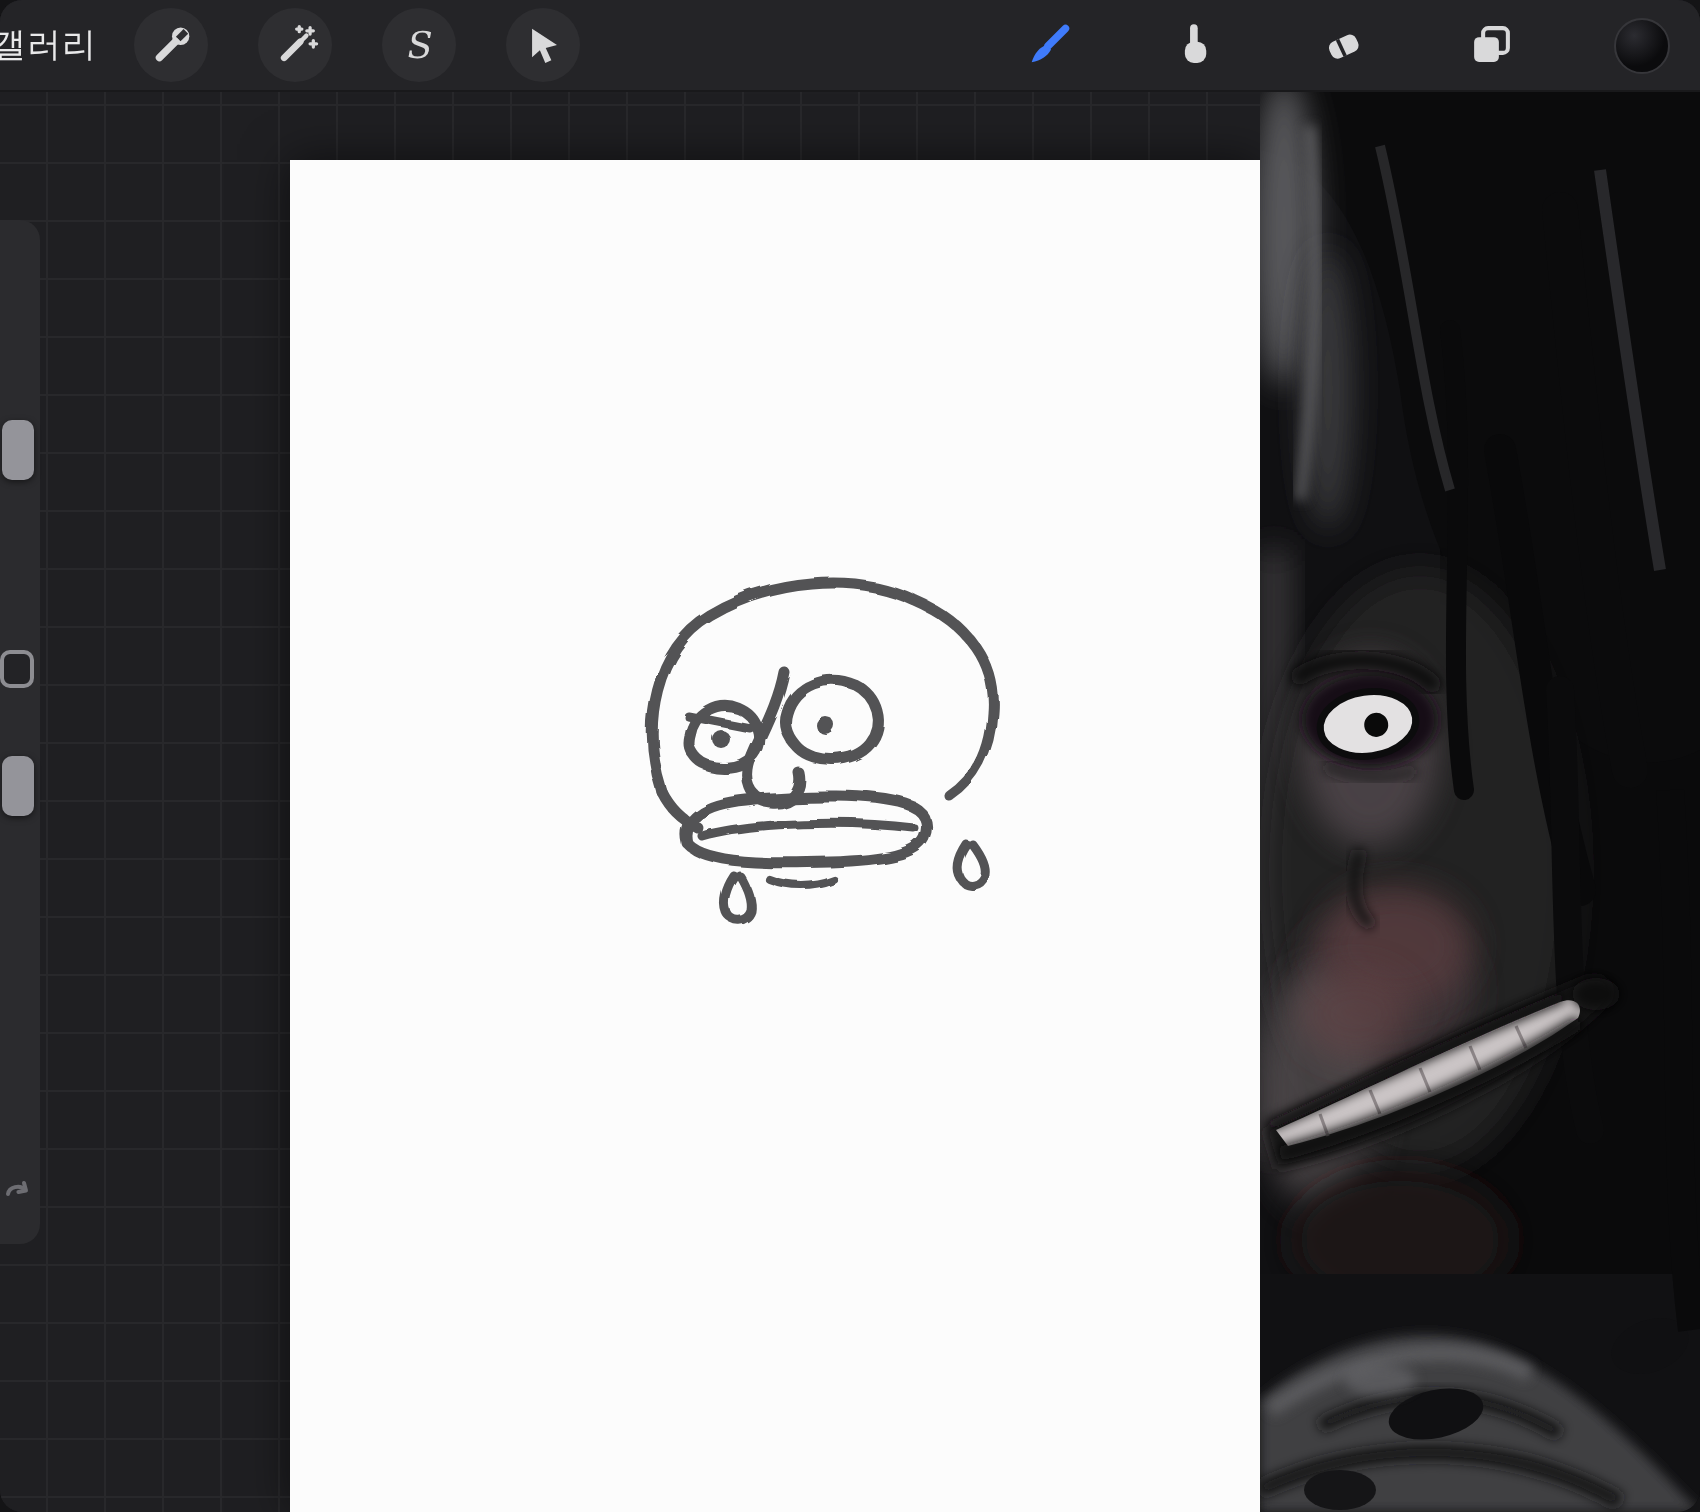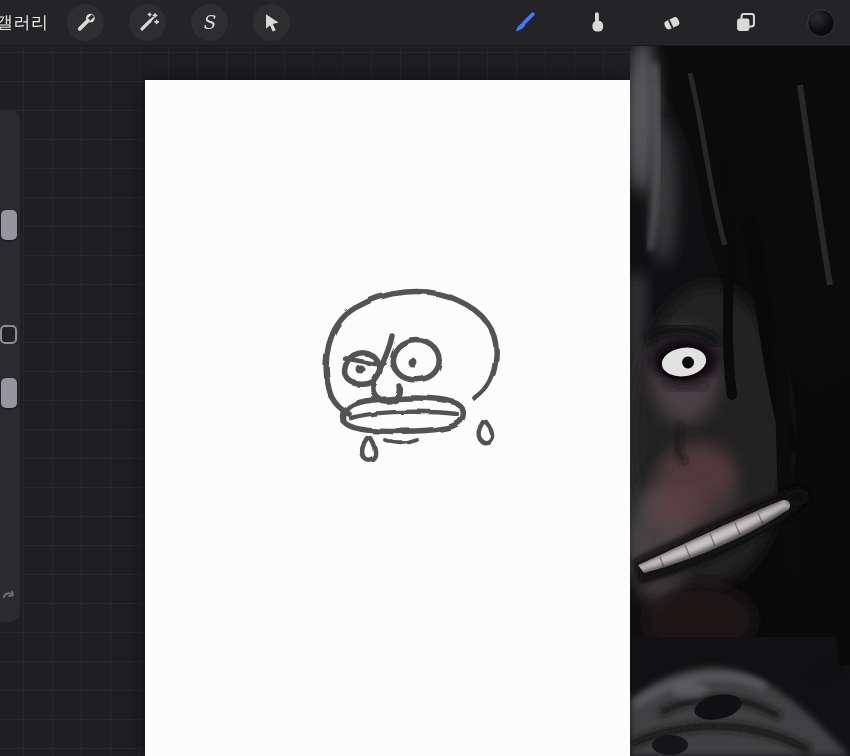--- a/index.html
+++ b/index.html
@@ -1,19 +1,20 @@
 <!DOCTYPE html>
 <html><head>
 <meta charset="utf-8">
 <style>
   html,body{margin:0;padding:0;background:#141416;}
   .stage{
     position:relative;width:850px;height:756px;overflow:hidden;
     font-family:"Liberation Sans","DejaVu Sans",sans-serif;
     background:#1f1f22;
+    border-radius:11px;
   }
   
   .bg-grid{
     position:absolute;inset:0;
     background-color:#1f1f22;
     background-image:
       linear-gradient(#28282b 1px, transparent 1px),
       linear-gradient(90deg,#28282b 1px, transparent 1px);
     background-size:29px 29px;
     background-position:-6px -6px;

